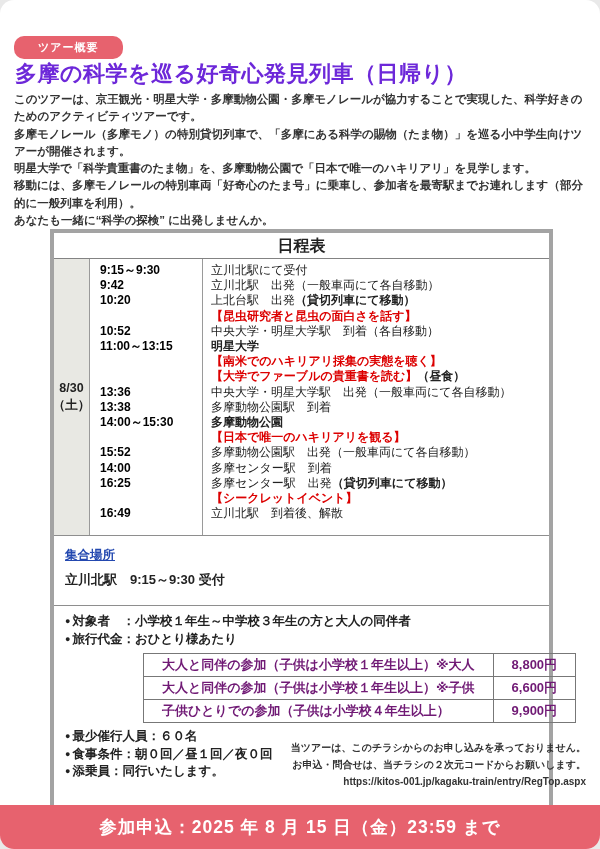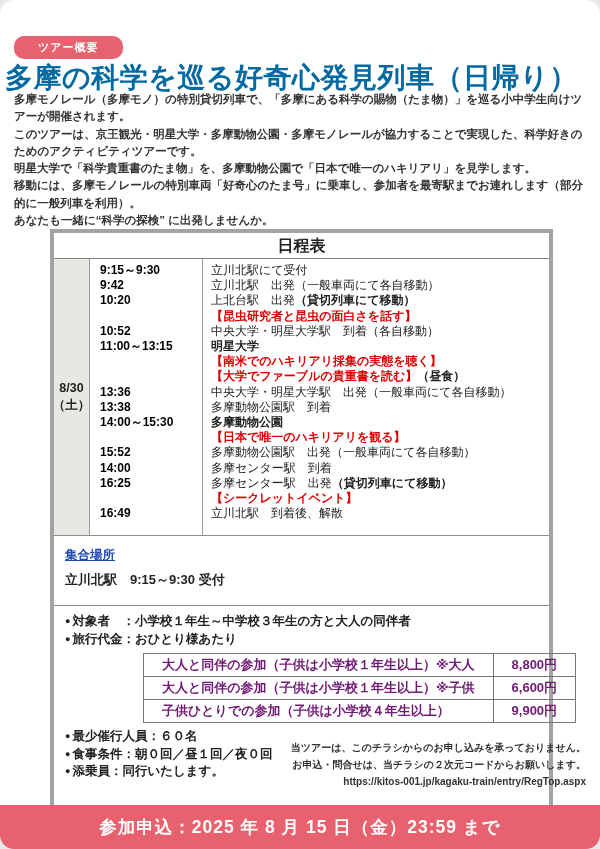--- a/index.html
+++ b/index.html
@@ -20,22 +20,22 @@
   .badge {
     position:absolute; left:14px; top:36px;
     background:var(--accent);
     color:#fff;
     font-size:11px; font-weight:bold;
     padding:4px 24px;
     border-radius:10px;
     letter-spacing:1px;
   }
   .title {
-    position:absolute; left:5px; top:59px;
-    font-size:28px; font-weight:bold; color:#0369a1;
+    position:absolute; left:15px; top:59px;
+    font-size:22px; font-weight:bold; color:#6d28d9;
     letter-spacing:0.5px;
   }
   .intro {
     position:absolute; left:14px; top:91px; width:576px;
     font-size:11.5px; font-weight:600; line-height:17.3px;
     color:#333;
   }
   
   .box {
     position:absolute; left:50px; top:196px; width:503px; height:624px;
@@ -111,22 +111,22 @@
 </head>
 <body style="--accent: #e7626e; --event-red: #dc0000; --link-blue: #2449b0;">
 
 <div class="card">
 
   <div class="badge">ツアー概要</div>
 
   <h1 class="title">多摩の科学を巡る好奇心発見列車（日帰り）</h1>
 
   <div class="intro" id="intro">
+      <div class="intro-line">このツアーは、京王観光・明星大学・多摩動物公園・多摩モノレールが協力することで実現した、科学好きのためのアクティビティツアーです。</div>
       <div class="intro-line">多摩モノレール（多摩モノ）の特別貸切列車で、「多摩にある科学の賜物（たま物）」を巡る小中学生向けツアーが開催されます。</div>
-      <div class="intro-line">このツアーは、京王観光・明星大学・多摩動物公園・多摩モノレールが協力することで実現した、科学好きのためのアクティビティツアーです。</div>
       <div class="intro-line">明星大学で「科学貴重書のたま物」を、多摩動物公園で「日本で唯一のハキリアリ」を見学します。</div>
       <div class="intro-line">移動には、多摩モノレールの特別車両「好奇心のたま号」に乗車し、参加者を最寄駅までお連れします（部分的に一般列車を利用）。</div>
       <div class="intro-line">あなたも一緒に“科学の探検” に出発しませんか。</div>
     </div>
 
   <div class="box">
     <div class="box-header">日程表</div>
 
     <div class="sched">
       <div class="date-col">

